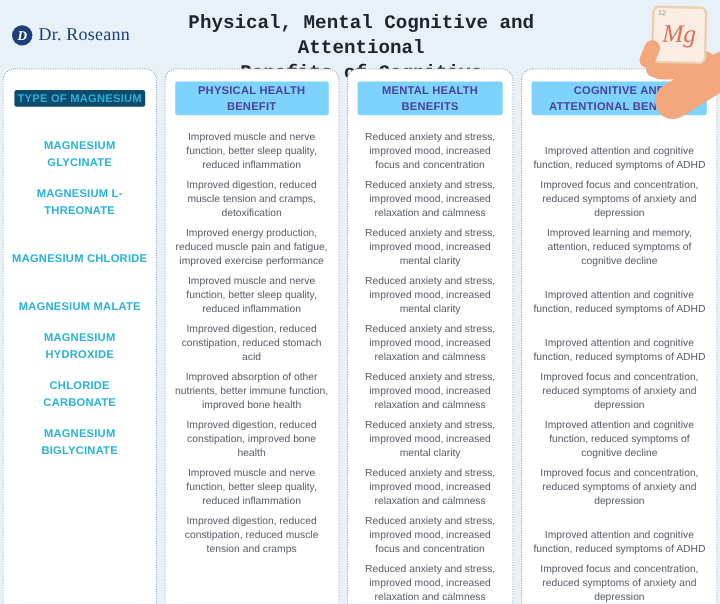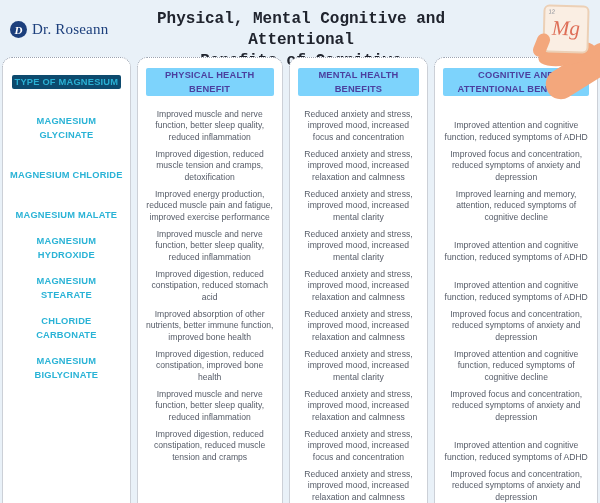--- a/index.html
+++ b/index.html
@@ -121,32 +121,32 @@
 
 <div class="table">
     <div class="col-card" style="width: 129px;">
       <div class="col-header">
         <span class="hl hl-cyan">TYPE OF MAGNESIUM</span>
       </div>
       <div class="cell type-cell">
         <span>MAGNESIUM GLYCINATE</span>
       </div>
       <div class="cell type-cell">
+        <span>MAGNESIUM L-THREONATE</span>
+      </div>
+      <div class="cell type-cell">
         <span>MAGNESIUM CHLORIDE</span>
       </div>
       <div class="cell type-cell">
         <span>MAGNESIUM MALATE</span>
       </div>
       <div class="cell type-cell">
         <span>MAGNESIUM HYDROXIDE</span>
       </div>
       <div class="cell type-cell">
-        <span>MAGNESIUM STEARATE</span>
-      </div>
-      <div class="cell type-cell">
         <span>CHLORIDE CARBONATE</span>
       </div>
       <div class="cell type-cell">
         <span>MAGNESIUM BIGLYCINATE</span>
       </div>
     </div>
     <div class="col-card" style="width: 146px;">
       <div class="col-header">
         <span class="hl hl-purple">PHYSICAL HEALTH BENEFIT</span>
       </div>

